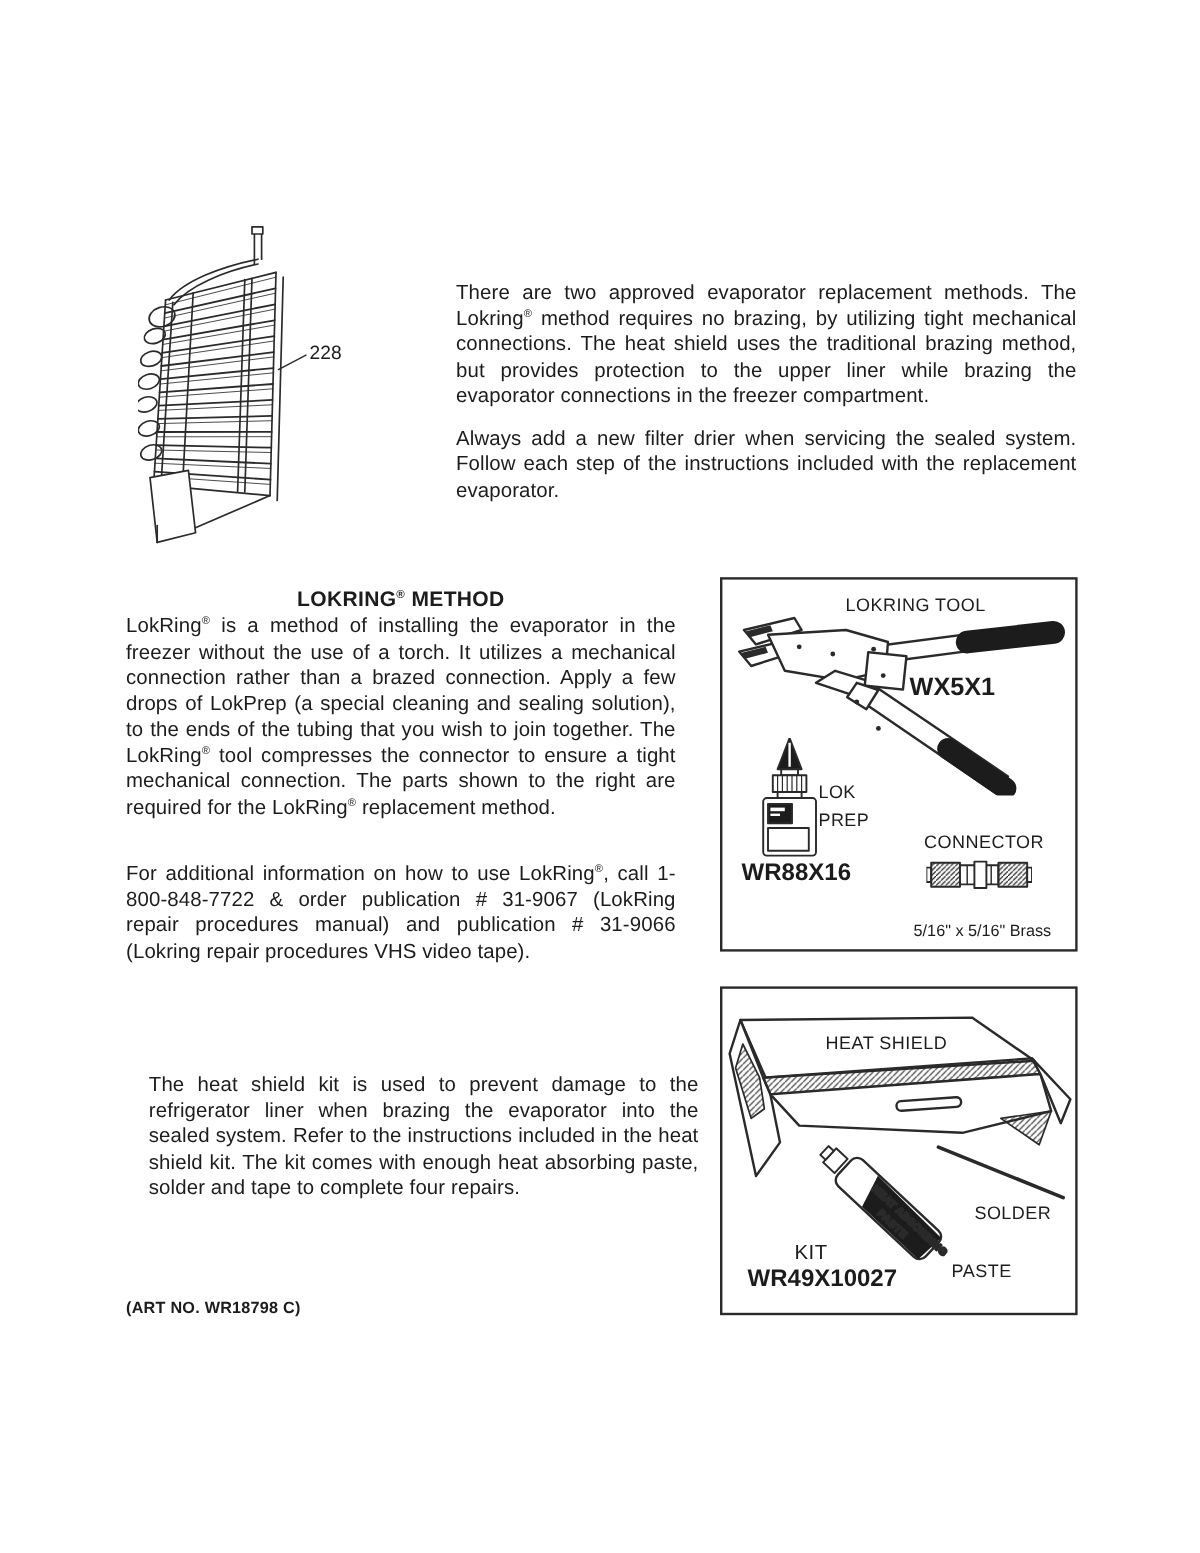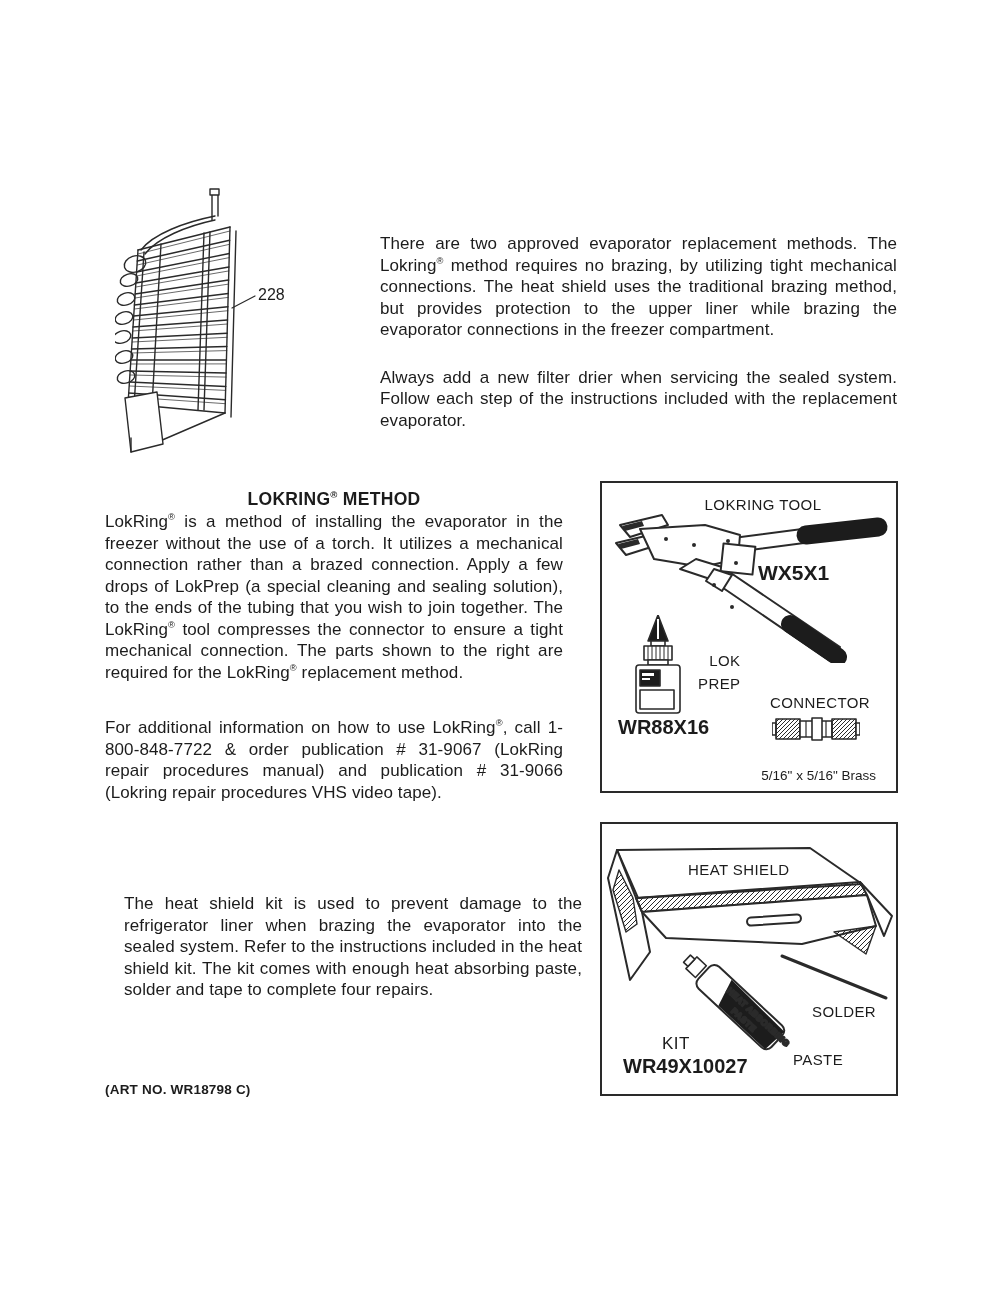--- a/index.html
+++ b/index.html
@@ -5,21 +5,21 @@
   html,body { margin:0; padding:0; background:#ffffff; }
   .page {
     position:relative; width:1000px; height:1294px; background:#ffffff;
     font-family:"Liberation Sans", sans-serif; color:#1c1c1c; overflow:hidden;
   }
   p { margin:0; }
   sup { font-size:0.55em; line-height:0; vertical-align:super; }
 
   .body-text { font-size:17px; line-height:21.5px; text-align:justify; letter-spacing:0.1px; }
   .intro { position:absolute; left:380px; top:233px; width:517px; }
-  .intro p + p { margin-top:26px; }
+  .intro p + p { margin-top:14px; }
 
   .col { position:absolute; left:105px; width:458px; }
   .heading { position:absolute; left:105px; width:458px; text-align:center;
              font-size:17.5px; font-weight:bold; letter-spacing:0.3px; }
   .lokring-heading { top:474px; }
   .lokring-p1 { top:511px; }
   .lokring-p2 { top:717px; }
   .hs-heading { top:856px; }
   .hs-p { top:893px;margin-left:19px; }
 
@@ -27,21 +27,21 @@
   .box1 { top:481px; height:308px; }
   .box2 { top:822px; height:270px; }
 
   .fig-label { position:absolute; font-size:15px; letter-spacing:0.4px; white-space:nowrap; }
   .part-num  { position:absolute; font-weight:bold; white-space:nowrap; }
 
   .box1-title { left:0; right:0; top:13px; text-align:center;padding-left:28px; }
   .tool-svg { position:absolute; left:8px; top:28px; width:280px; height:152px; }
   .wx5x1 { left:156px; top:78px; font-size:21px; }
   .bottle-svg { position:absolute; left:28px; top:132px; width:56px; height:100px; }
-  .lokprep { left:96px; top:166px; line-height:23px; white-space:pre-line;text-align:right; }
+  .lokprep { left:80px; top:166px; line-height:23px; white-space:pre-line; }
   .wr88x16 { left:16px; top:233px; font-size:20px; }
   .connector-label { left:168px; top:211px; }
   .connector-svg { position:absolute; left:170px; top:231px; width:88px; height:30px; }
   .connector-part { left:0; right:22px; top:259px; font-size:21px; text-align:right; }
   .connector-spec { position:absolute; right:20px; top:285px; font-size:13.5px; white-space:nowrap; }
 
   .shield-svg { position:absolute; left:2px; top:8px; width:290px; height:256px; }
   .hs-label { left:86px; top:37px;text-align:right; }
   .solder-label { left:210px; top:179px; }
   .paste-label { left:191px; top:227px; }

